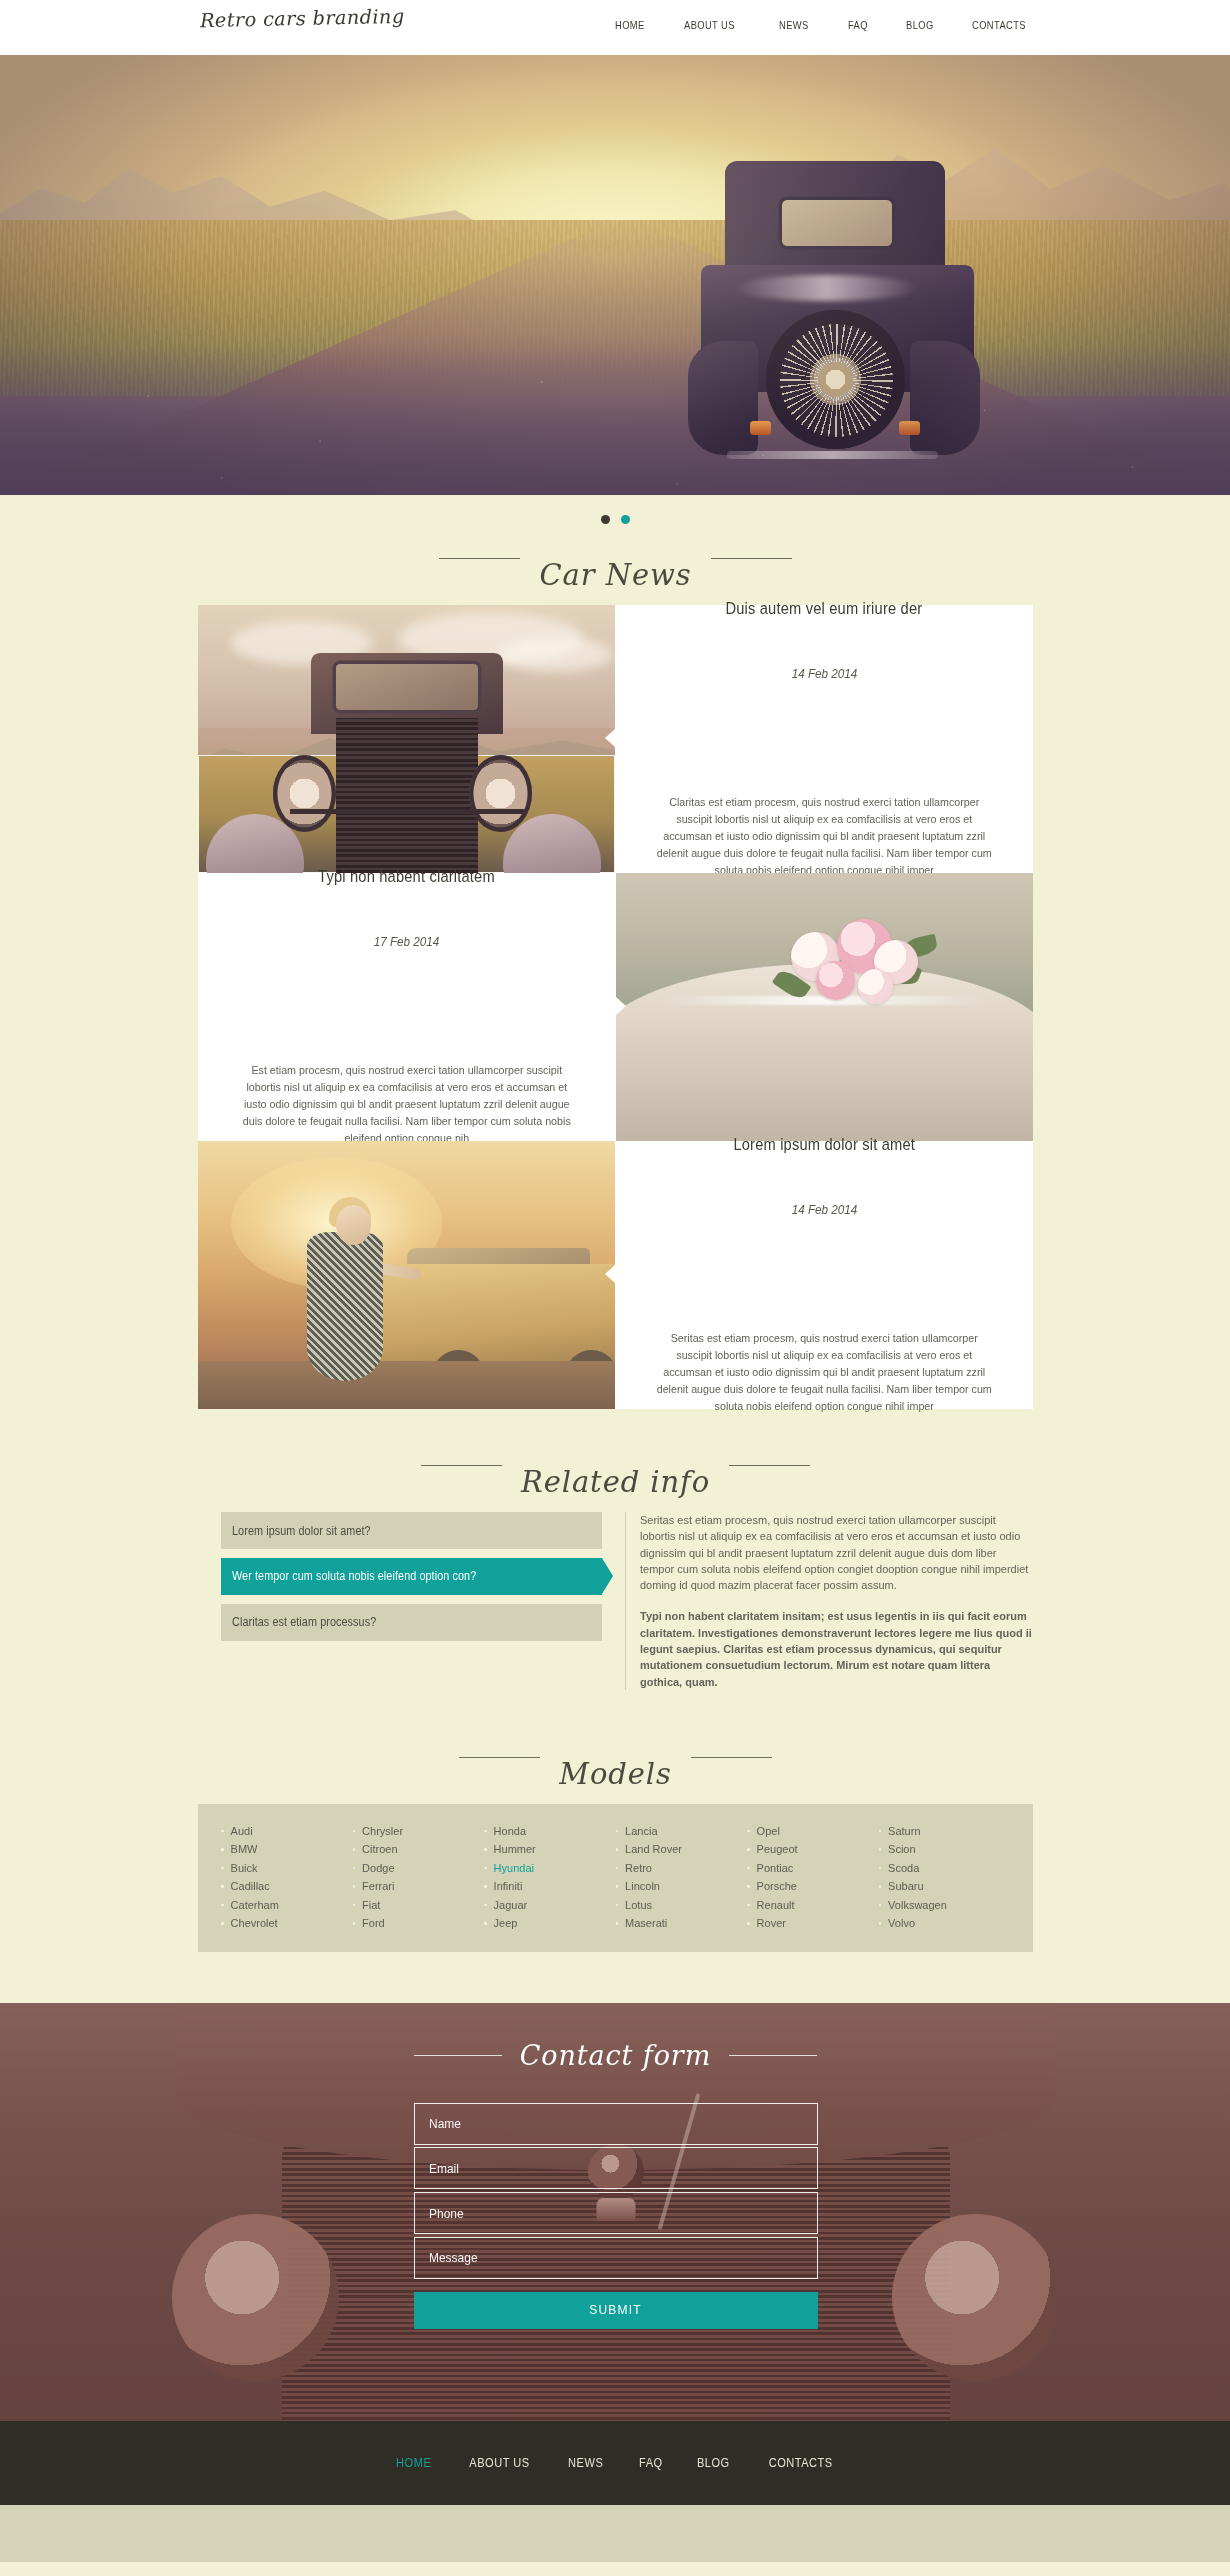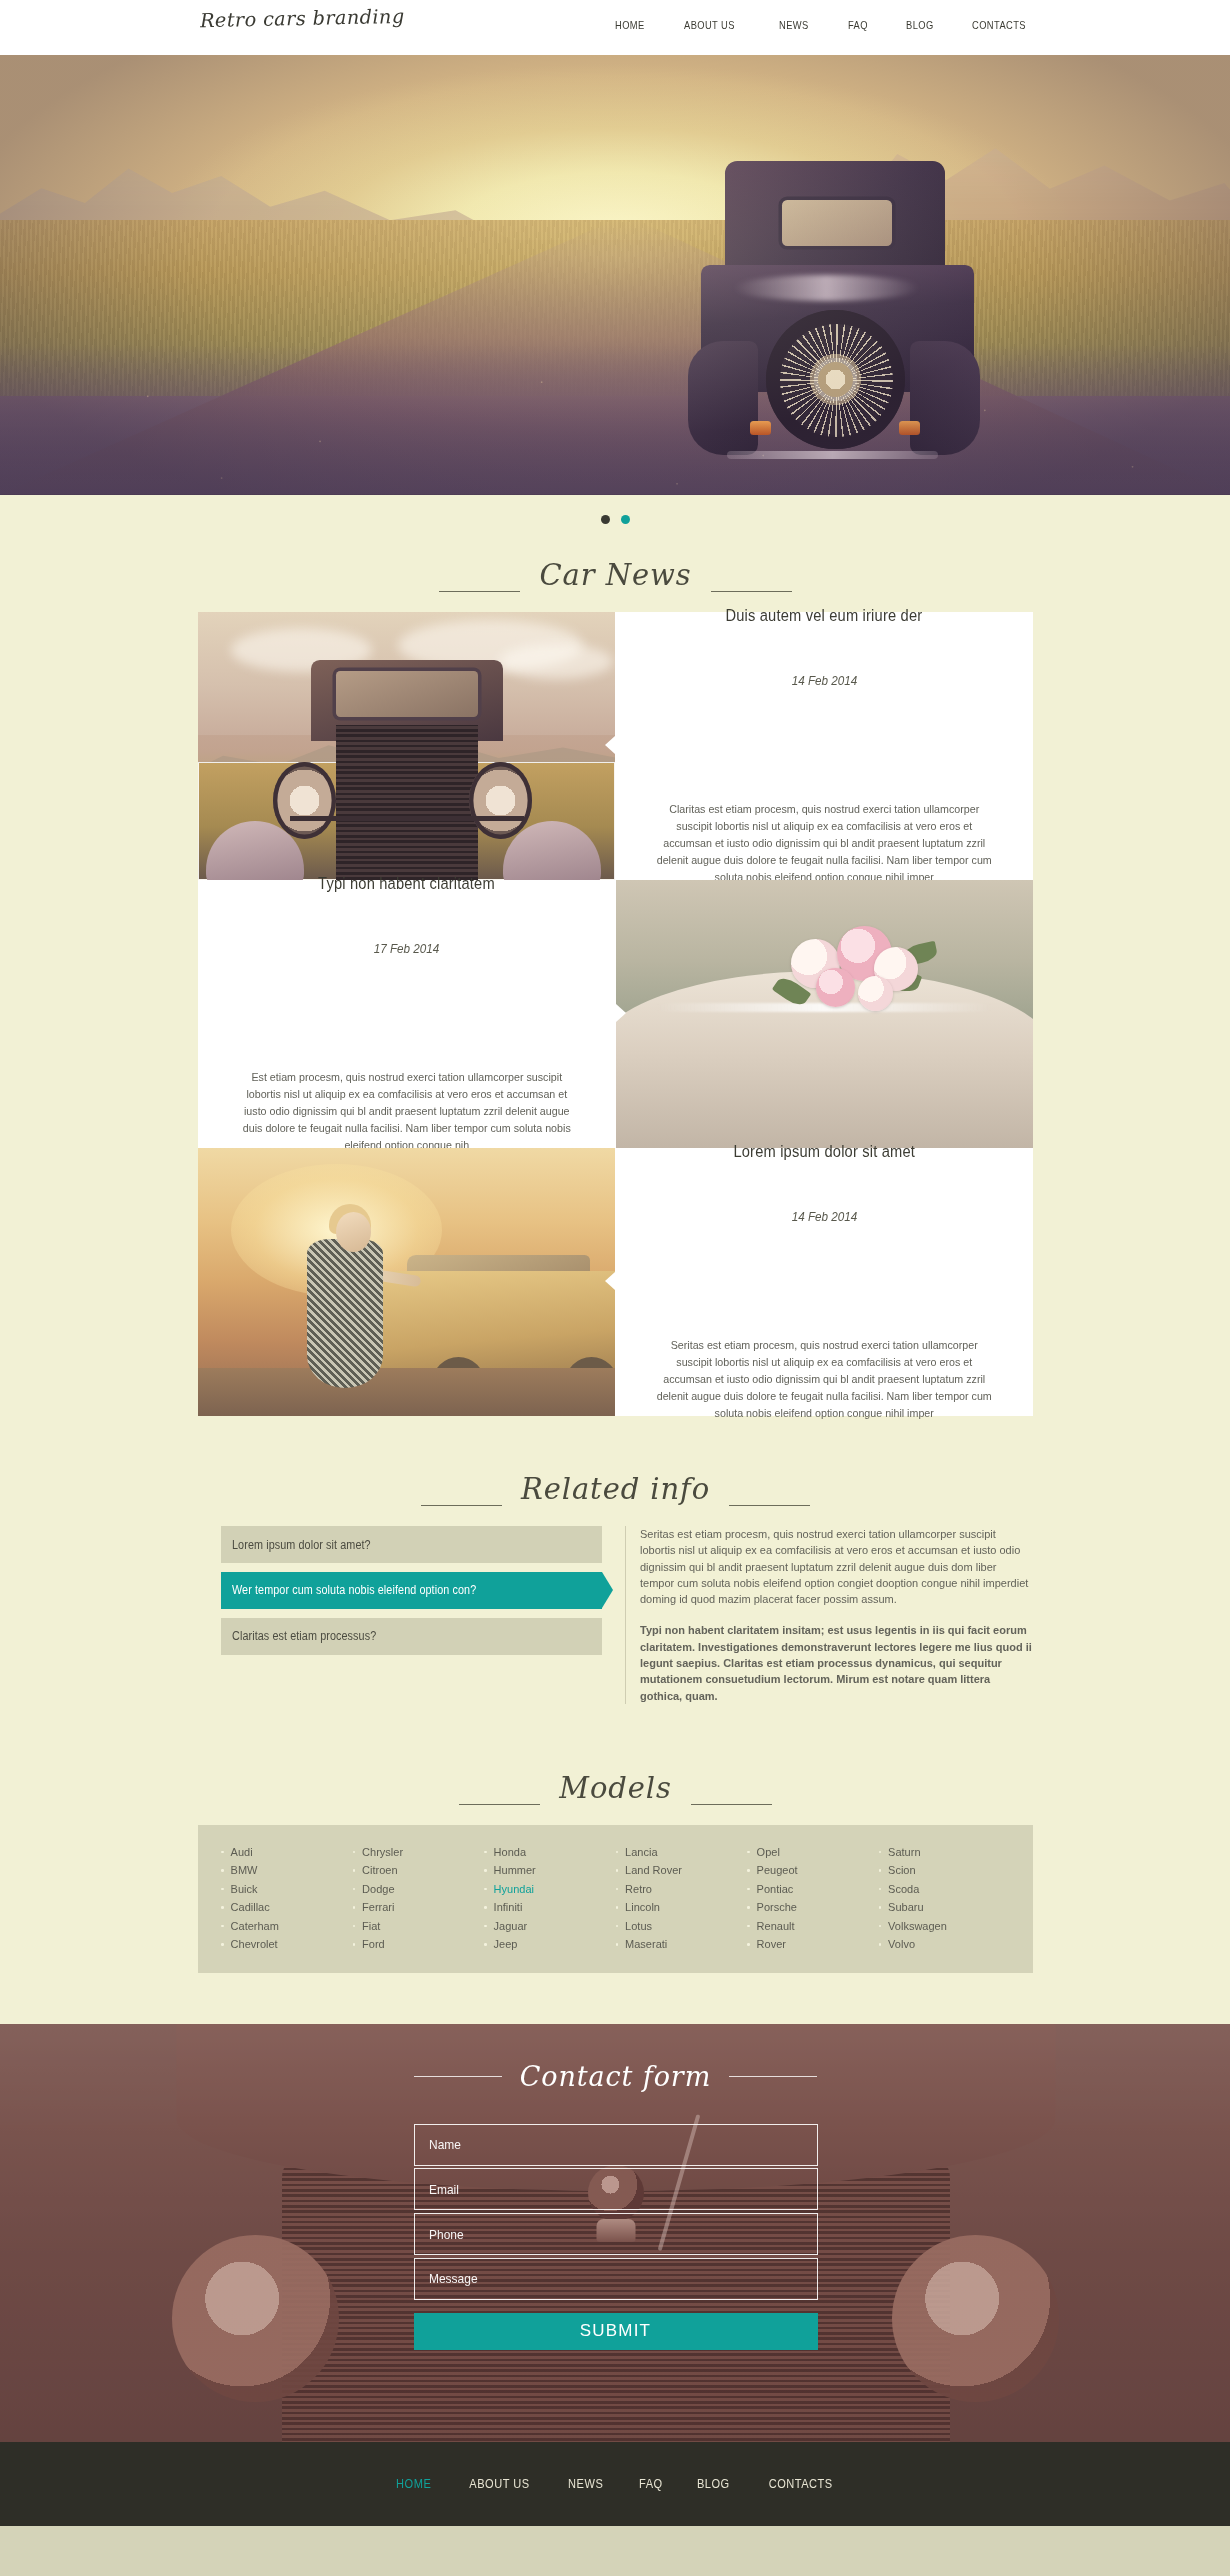--- a/index.html
+++ b/index.html
@@ -168,22 +168,22 @@
     height: 49px;
     display:flex; align-items:center; justify-content:center; gap: 10.6px;
     background:#f2f1d5;
   }
   .dot { width:9.7px; height:9.7px; border-radius:50%; cursor:pointer; }
   .dot.inactive { background:#3a3a33; }
   .dot.active { background:#10a19a; }
 
   
   .sec-title-wrap {
-    display:flex; align-items:flex-end; justify-content:center; gap:19.3px;
-    padding: 14px 0 20px;
+    display:flex; align-items:flex-start; justify-content:center; gap:19.3px;
+    padding: 14px 0 13px;
   }
   .sec-rule { width:81px; height:0.9px; background:#6d6d5b; }
   .sec-title {
     font-family:"DejaVu Serif", serif;
     font-style: italic;
     font-size: 29px;
     color:#4a4a3e;
     letter-spacing: 0.9px;
     white-space:nowrap;
   }
@@ -358,21 +358,21 @@
     width:404px; height:42px; border:0.9px solid rgba(255,255,255,.9);
     background:transparent; margin-bottom:2.6px; color:#fff;
     font-family:"Liberation Sans Narrow","Liberation Sans",sans-serif;
     font-size:13px; padding:0 14px; outline:none; display:flex; align-items:center;
   }
   .field.msg { height:42px; }
   .field-ph { color:rgba(255,255,255,.95); transform:scaleX(.92); transform-origin:left center; }
   .submit-btn {
     width:404px; height:37px; margin-top:10.6px; background:#10a19a; border:none;
     color:#ffffff; font-family:"Liberation Sans Narrow","Liberation Sans",sans-serif;
-    font-size:17px; letter-spacing:1.2px; cursor:pointer; text-transform:uppercase;
+    font-size:12px; letter-spacing:1.2px; cursor:pointer; text-transform:uppercase;
   }
 
   
   .footer-nav {
     height:84px; background:#2e2e27; display:flex; align-items:center; justify-content:center; gap:30px;
   }
   .fnav-item {
     font-family:"Liberation Sans Narrow","Liberation Sans",sans-serif;
     font-size:13px; letter-spacing:0.6px; color:#e8e5d3; text-transform:uppercase;
     transform:scaleX(.85); cursor:pointer; white-space:nowrap;

